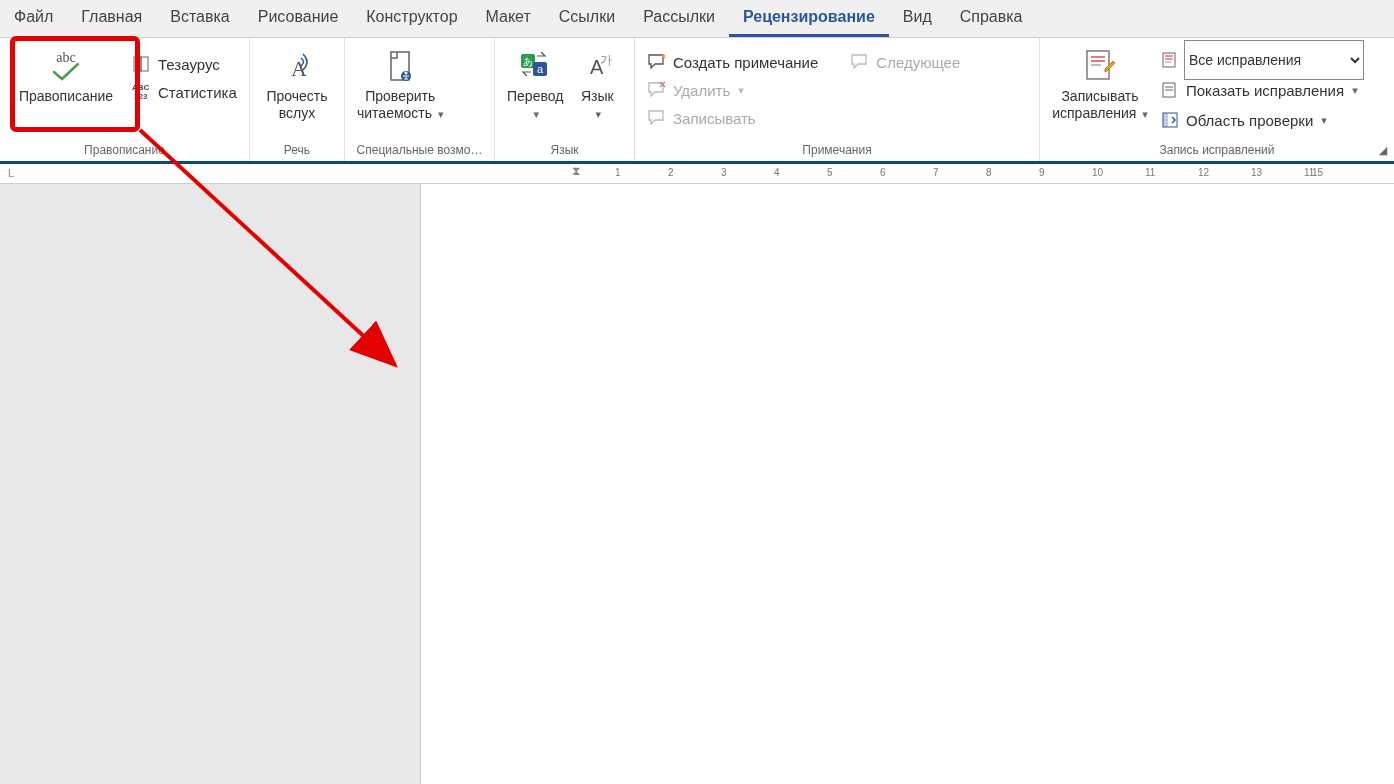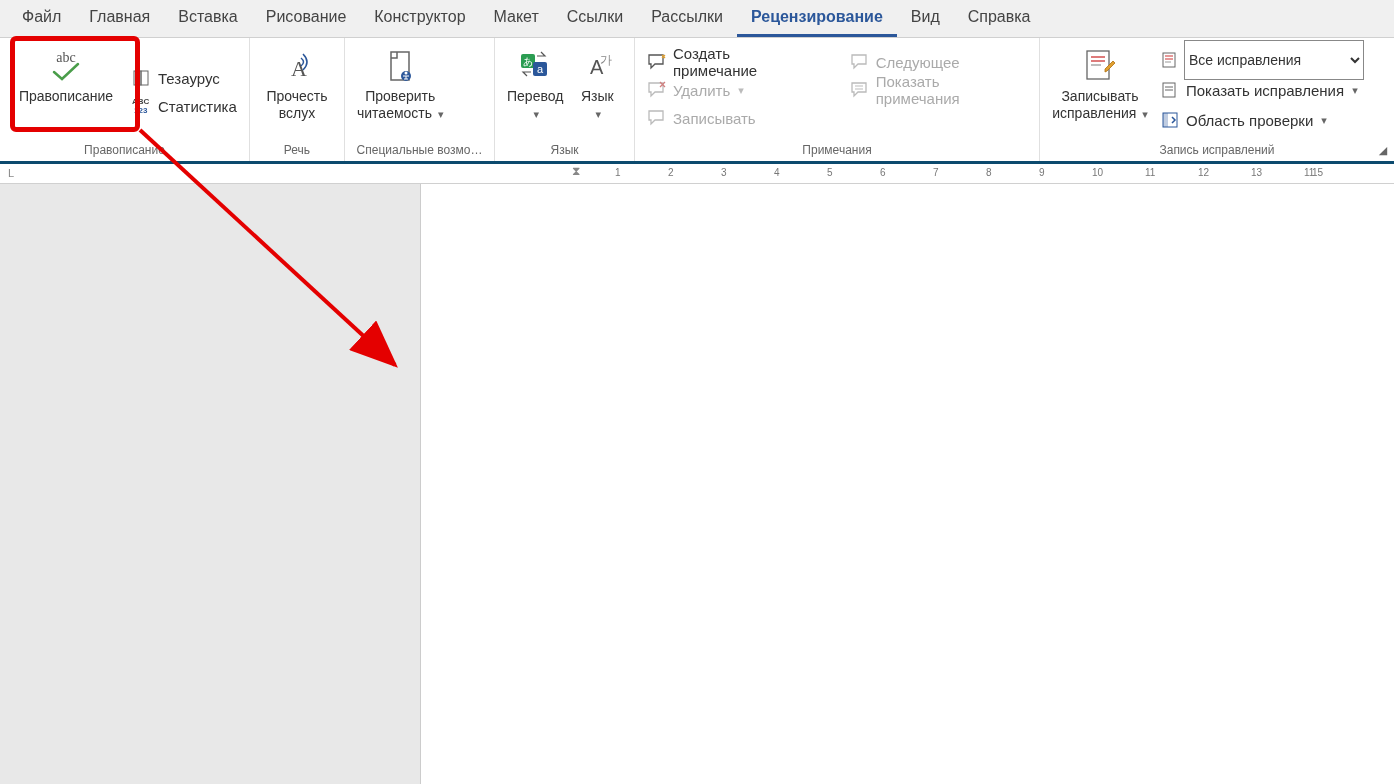--- a/index.html
+++ b/index.html
@@ -9,21 +9,20 @@
     background: #e8e8e8;
     width: 1394px;
     height: 784px;
     overflow: hidden;
     position: relative;
   }
   .tabs {
     display: flex;
     background: #f0f0f0;
     height: 38px;
-    padding-left: 8px;
     border-bottom: 1px solid #d0d0d0;
     align-items: flex-end;
   }
   .tab {
     padding: 8px 14px;
     font-size: 16px;
     color: #444;
     cursor: pointer;
     border-bottom: 3px solid transparent;
   }
@@ -217,21 +216,21 @@
     <div class="group-body">
       <div class="bigbtn" style="min-width:120px">
         <div class="icon">
           <svg width="44" height="36" viewBox="0 0 44 36">
             <text x="22" y="14" text-anchor="middle" font-size="14" fill="#555" font-family="Segoe UI">abc</text>
             <path d="M10 24 L18 31 L34 16" stroke="#4a9d4a" stroke-width="2.5" fill="none" stroke-linecap="round"></path>
           </svg>
         </div>
         <div class="lbl">Правописание</div>
       </div>
-      <div class="stackcol" style="margin-top:22px">
+      <div class="stackcol" style="margin-top:8px">
         <div class="smallbtn">
           <span class="icon">
             <svg width="20" height="20" viewBox="0 0 20 20">
                 <rect x="2" y="3" width="7" height="14" fill="none" stroke="#666"></rect>
                 <rect x="9" y="3" width="7" height="14" fill="none" stroke="#666"></rect>
               </svg>
           </span>
           <span>Тезаурус</span>
         </div>
         <div class="smallbtn">
@@ -341,30 +340,20 @@
         </div>
       </div>
       <div class="stackcol">
         <div class="smallbtn disabled">
           <span class="icon">
             <svg width="20" height="18" viewBox="0 0 20 18">
                 <path d="M2 2 H16 V11 H8 L4 15 V11 H2 Z" fill="none" stroke="#bbb" stroke-width="1.3"></path>
               </svg>
           </span>
           <span>Следующее</span>
-        </div>
-        <div class="smallbtn disabled">
-          <span class="icon">
-            <svg width="20" height="18" viewBox="0 0 20 18">
-                <path d="M2 2 H16 V11 H8 L4 15 V11 H2 Z" fill="none" stroke="#bbb" stroke-width="1.3"></path>
-                <line x1="5" y1="5" x2="13" y2="5" stroke="#bbb"></line>
-                <line x1="5" y1="8" x2="13" y2="8" stroke="#bbb"></line>
-              </svg>
-          </span>
-          <span>Показать примечания</span>
         </div>
       </div>
     </div>
     <div class="group-label">Примечания</div>
   </div>
 
   <div class="group" style="flex:1;border-right:none">
     <div class="group-body">
       <div class="bigbtn" style="min-width:108px">
         <div class="icon">

